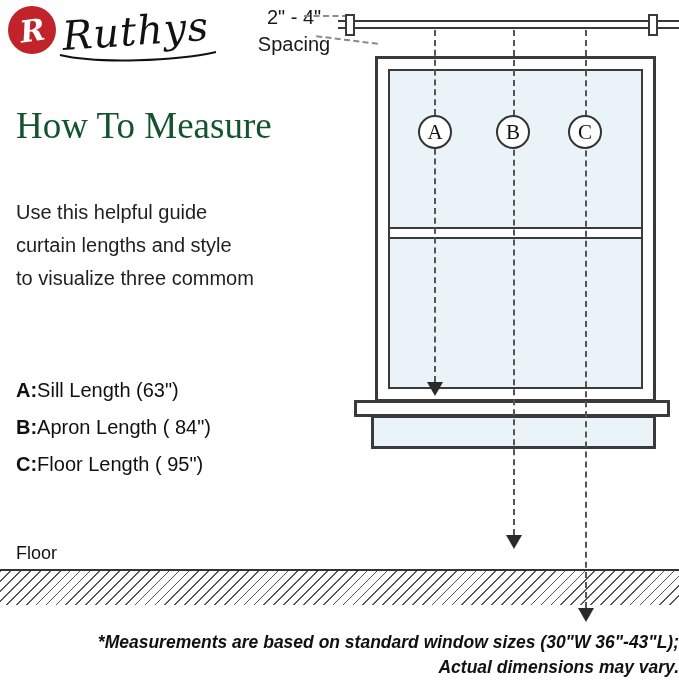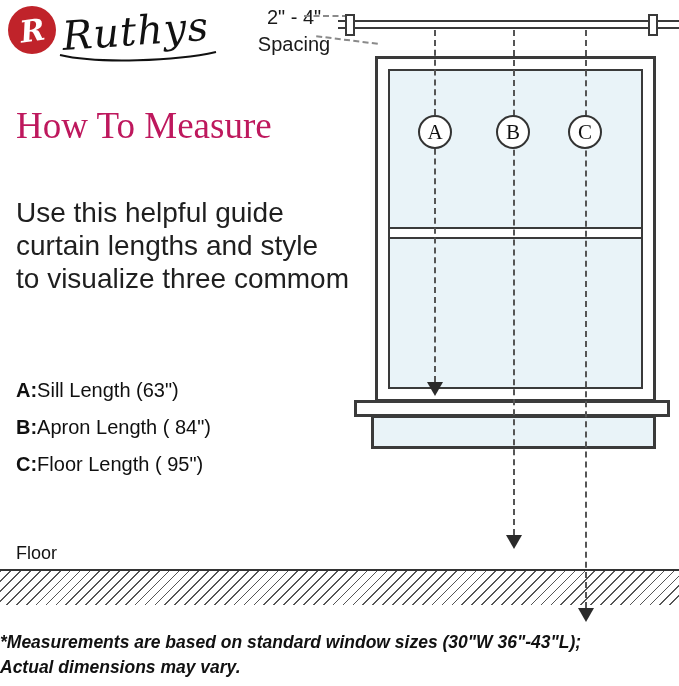--- a/index.html
+++ b/index.html
@@ -12,22 +12,22 @@
   
   .logo-circle{left:8px;top:6px;width:48px;height:48px;background:#c0232a;border-radius:50%;
     display:flex;align-items:center;justify-content:center;}
   .logo-r{color:#fff;font-family:"DejaVu Serif",serif;font-style:italic;font-weight:bold;
     font-size:30px;transform:rotate(-8deg);}
   .logo-script{left:62px;top:8px;font-family:"DejaVu Serif",serif;font-style:italic;
     font-size:40px;color:#111;transform:rotate(-4deg);letter-spacing:1px;white-space:nowrap;}
   .logo-flourish{left:58px;top:50px;}
 
   
-  .heading{left:16px;top:104px;font-family:"Liberation Serif",serif;font-size:37px;color:#be185d;}
-  .intro{left:16px;top:196px;font-size:28px;line-height:33px;color:#1f1f1f;}
+  .heading{left:16px;top:104px;font-family:"Liberation Serif",serif;font-size:37px;color:#14532d;}
+  .intro{left:16px;top:196px;font-size:20px;line-height:33px;color:#1f1f1f;}
   .measure-list{left:16px;top:372px;font-size:20px;line-height:37px;color:#101010;}
   .measure-key{font-weight:bold;}
 
   
   .spacing-note{left:238px;top:4px;width:112px;text-align:center;font-size:20px;line-height:27px;}
   .rod{left:338px;top:20px;width:341px;height:9px;border-top:2px solid #3a3a3a;
     border-bottom:2px solid #3a3a3a;box-sizing:border-box;background:#fff;}
   .finial{width:10px;height:22px;border:2px solid #3a3a3a;background:#fff;top:14px;box-sizing:border-box;}
   .finial-left{left:345px;} .finial-right{left:648px;}
   .leader{border-top:2px dashed #8a8a8a;height:0;}
@@ -62,21 +62,21 @@
   .marker-a{left:418px;top:115px;}
   .marker-b{left:496px;top:115px;}
   .marker-c{left:568px;top:115px;}
 
   
   .floor-label{left:16px;top:543px;font-size:18px;color:#111;}
   .floor-hatch{left:0;top:569px;width:679px;height:34px;border-top:2px solid #333;
     background:repeating-linear-gradient(135deg,#555 0px,#555 1.2px,transparent 1.2px,transparent 7px);}
 
   
-  .footnote{left:0;top:630px;width:679px;text-align:left;font-style:italic;font-weight:bold;
+  .footnote{left:0;top:630px;width:679px;text-align:right;font-style:italic;font-weight:bold;
     font-size:17.5px;line-height:25px;color:#111;}
 </style>
 </head>
 <body>
 
 <div class="canvas">
 
   <div class="abs logo-circle">
     <span class="logo-r">R</span>
   </div>

